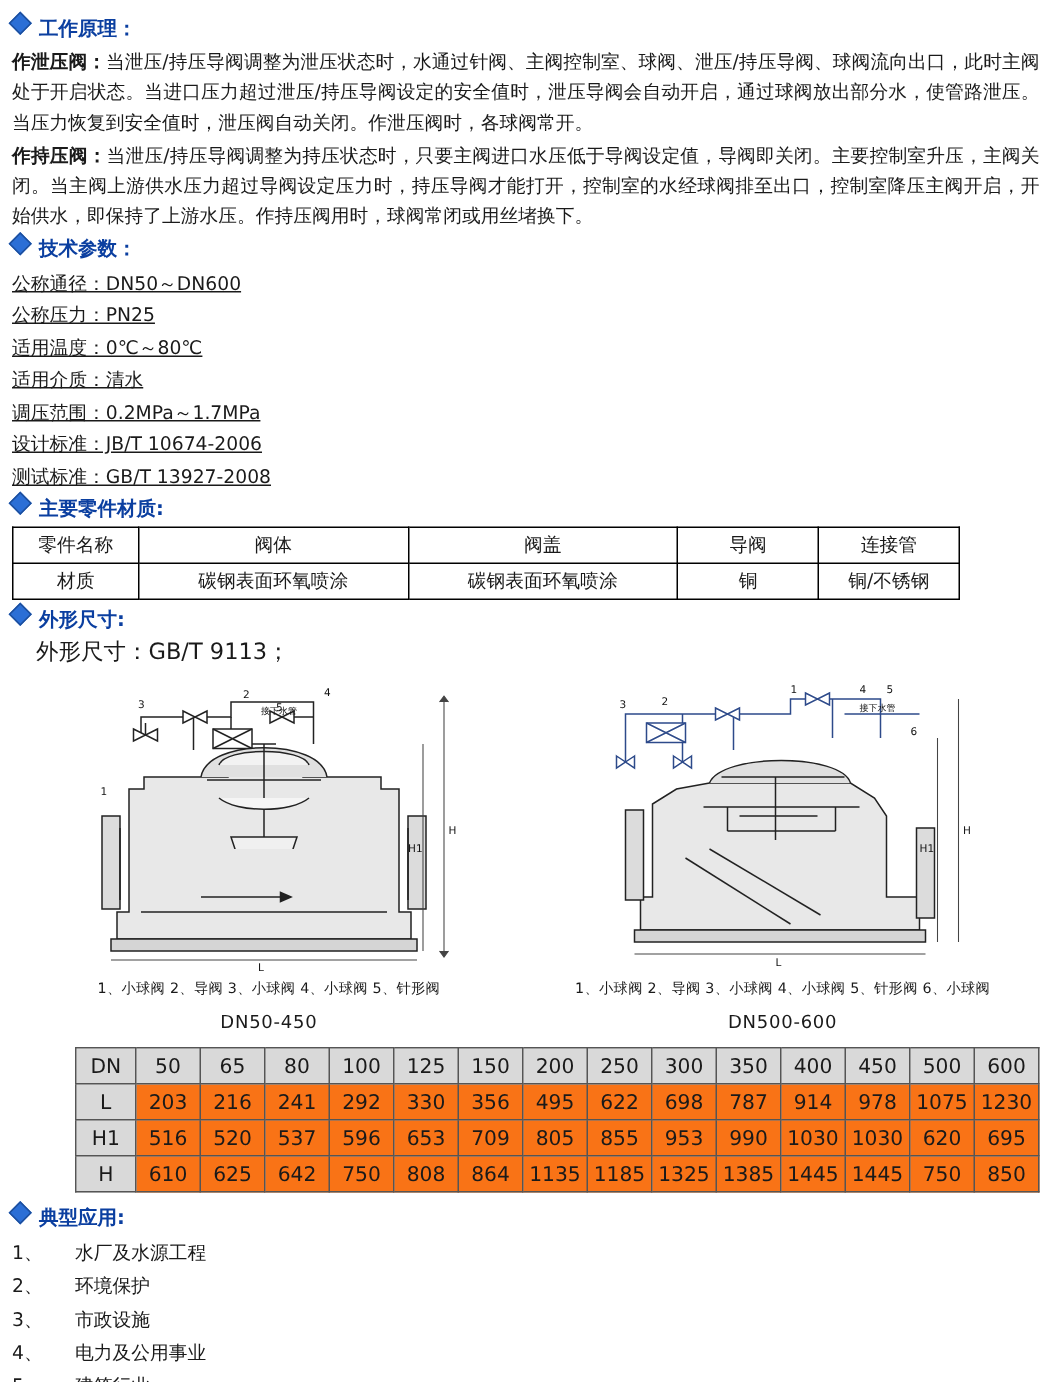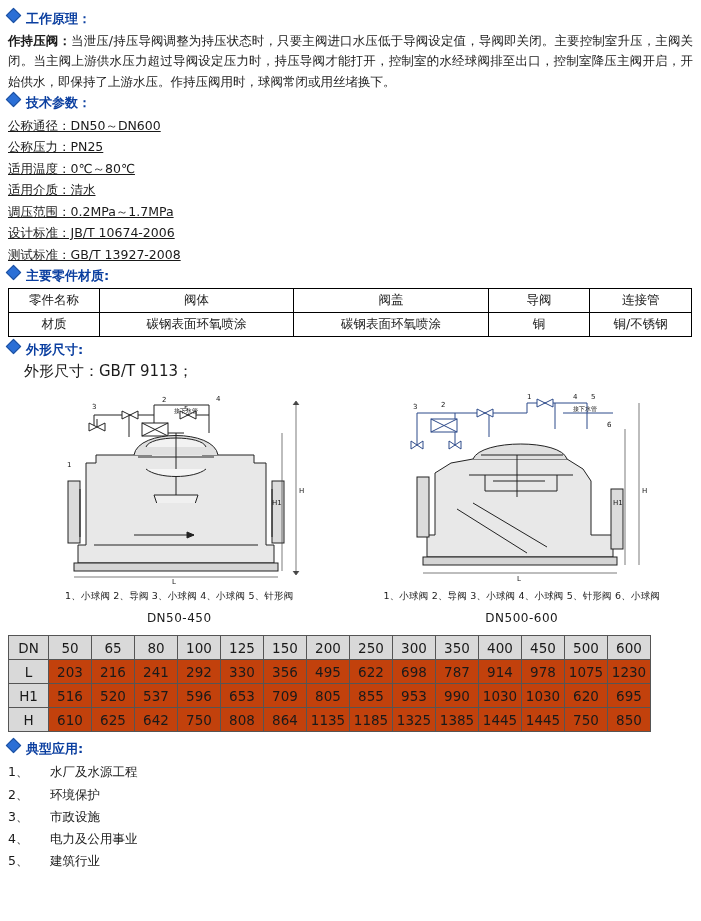--- a/index.html
+++ b/index.html
@@ -48,21 +48,21 @@
   .spec-list { margin: 0 0 2px 0; }
   .spec-row {
     line-height: 1.72;
     font-size: 12.5px;
     text-decoration: underline;
   }
 
   
   table.mat {
     border-collapse: collapse;
-    width: 684px;
+    width: 632px;
     margin: 3px 0 4px 0;
     font-size: 12.5px;
   }
   table.mat td {
     border: 1px solid #000;
     text-align: center;
     padding: 3px 2px;
     height: 21px;
   }
   table.mat td.c1 { width: 84px; }
@@ -87,32 +87,32 @@
     letter-spacing: 0.2px;
   }
   .draw-caption-model {
     font-size: 12px;
     font-weight: normal;
     margin-top: 8px;
     letter-spacing: 0.5px;
   }
 
   
-  .dim-wrap { margin: 10px 0 8px 0; display: flex; justify-content: flex-start; }
+  .dim-wrap { margin: 10px 0 8px 0; display: flex; justify-content: flex-end; }
   table.dim {
     border-collapse: collapse;
     font-size: 13.5px;
   }
   table.dim td {
     border: 1px solid #555;
     text-align: center;
     padding: 2px 3px;
     height: 24px;
     min-width: 43px;
-    background: #c2410c;
+    background: #f97316;
   }
   table.dim td.rowhdr {
     background: #d9d9d9;
     font-weight: normal;
     min-width: 40px;
   }
   table.dim tr.hdr td {
     background: #d9d9d9;
   }
 
@@ -130,20 +130,23 @@
 </head>
 <body>
 
 <div class="page">
 
   <div class="sec-head">
     <span class="diamond"></span>
     <span class="sec-title">工作原理：</span>
   </div>
 
+  <p class="body-text">
+    <b>作泄压阀：</b><span>当泄压/持压导阀调整为泄压状态时，水通过针阀、主阀控制室、球阀、泄压/持压导阀、球阀流向出口，此时主阀处于开启状态。当进口压力超过泄压/持压导阀设定的安全值时，泄压导阀会自动开启，通过球阀放出部分水，使管路泄压。当压力恢复到安全值时，泄压阀自动关闭。作泄压阀时，各球阀常开。</span>
+  </p>
 
   <p class="body-text">
     <b>作持压阀：</b><span>当泄压/持压导阀调整为持压状态时，只要主阀进口水压低于导阀设定值，导阀即关闭。主要控制室升压，主阀关闭。当主阀上游供水压力超过导阀设定压力时，持压导阀才能打开，控制室的水经球阀排至出口，控制室降压主阀开启，开始供水，即保持了上游水压。作持压阀用时，球阀常闭或用丝堵换下。</span>
   </p>
 
   <div class="sec-head">
     <span class="diamond"></span>
     <span class="sec-title">技术参数：</span>
   </div>
 

